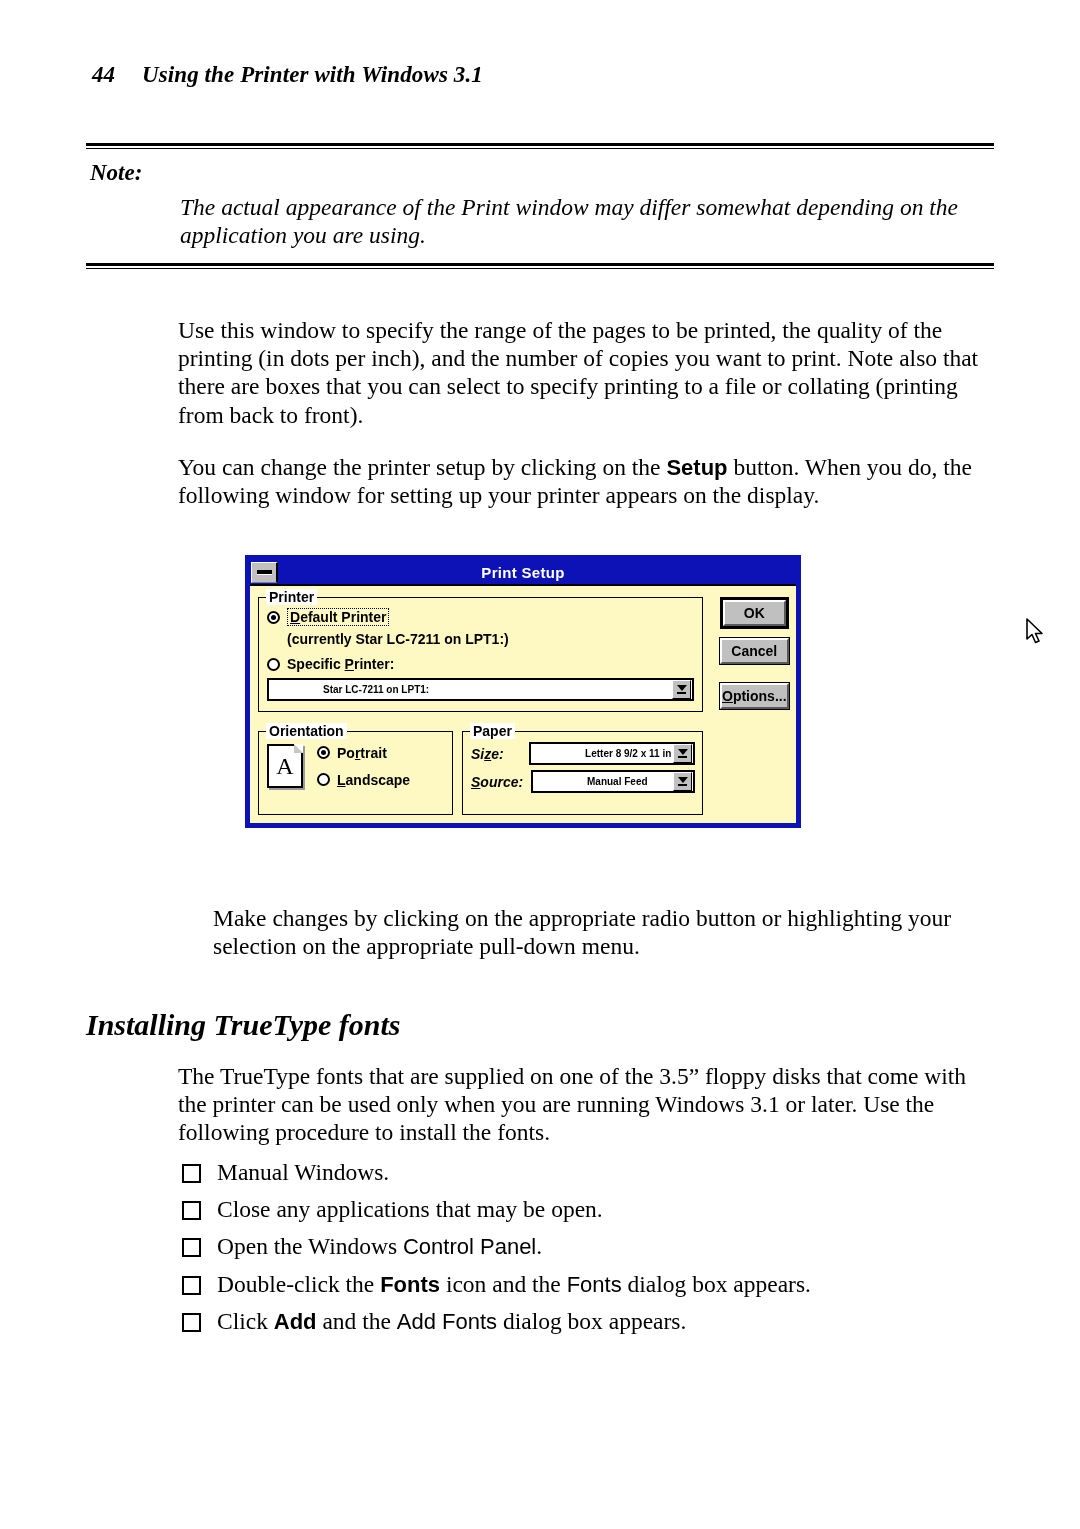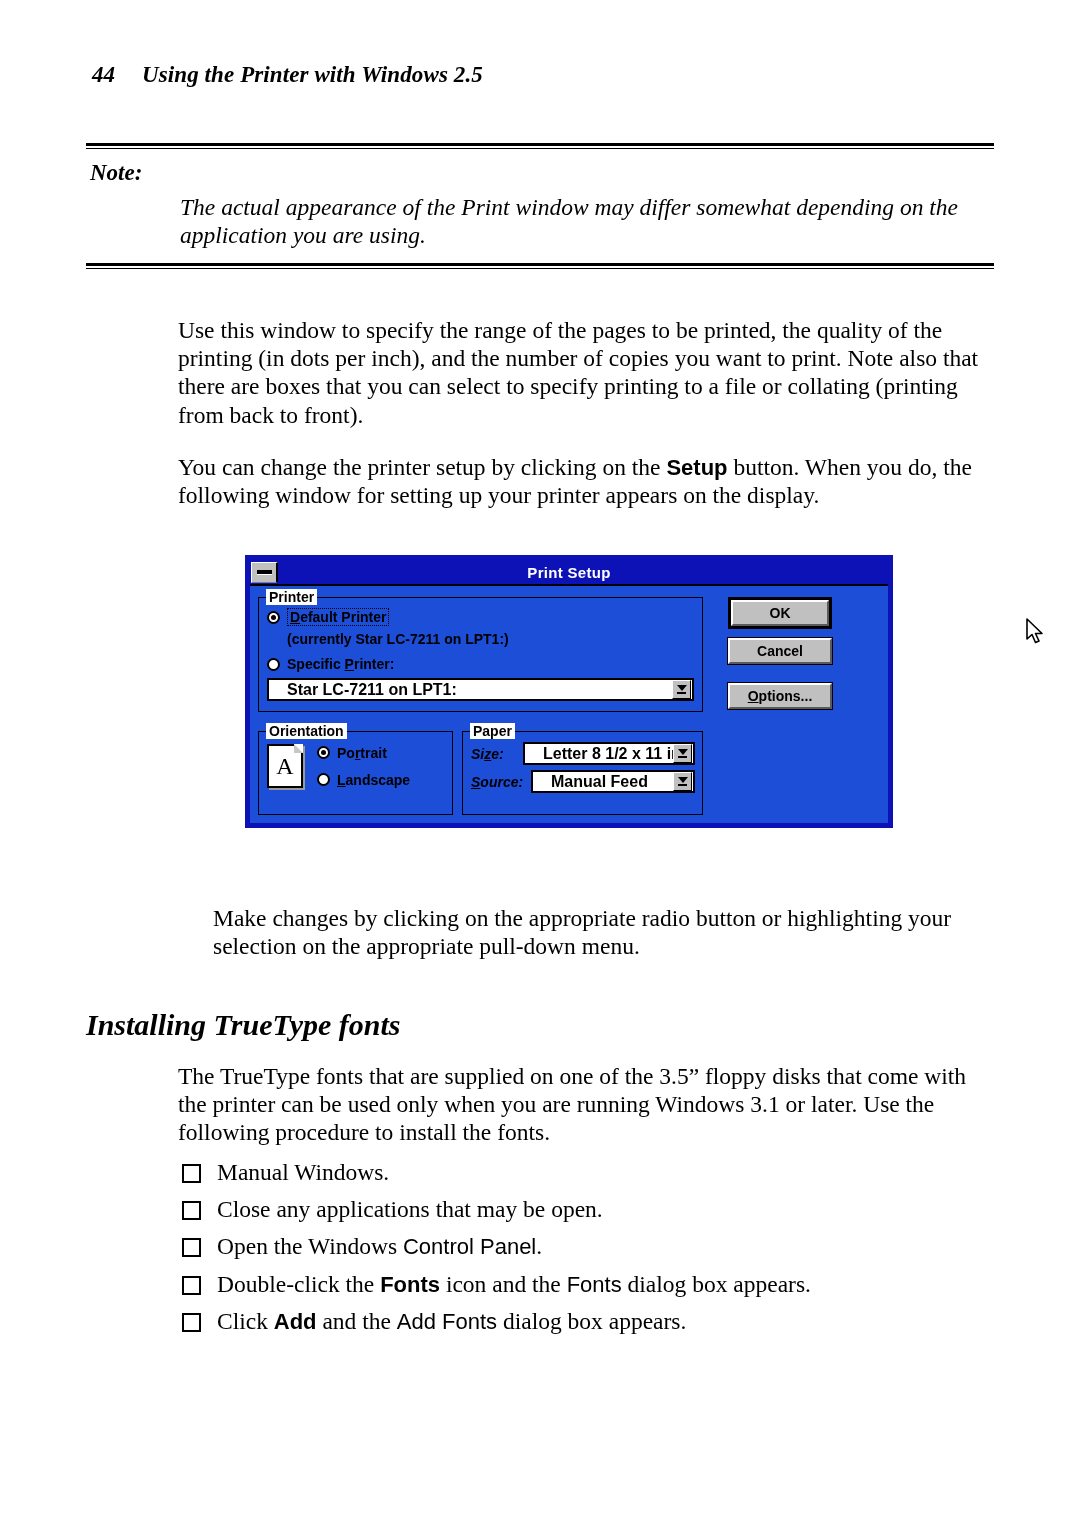--- a/index.html
+++ b/index.html
@@ -84,21 +84,21 @@
     font-family: "Liberation Sans", "DejaVu Sans", sans-serif;
     font-weight: normal;
     font-size: 22px;
   }
 
   
   .dialog-wrap {
     position: absolute;
     left: 245px;
     top: 555px;
-    width: 648px;
+    width: 556px;
   }
   .win-dialog {
     border: 5px solid #0c12b5;
     background: #c0c0c0;
     font-family: "Liberation Sans", "DejaVu Sans", sans-serif;
     font-size: 14px;
     font-weight: bold;
     color: #000;
     box-sizing: border-box;
   }
@@ -134,25 +134,25 @@
   .title-text {
     position: absolute;
     left: 0; right: 0;
     text-align: center;
     color: #ffffff;
     font-size: 15px;
     font-weight: bold;
     letter-spacing: 0.3px;
   }
   .dlg-body {
-    background: #1d4ed8;
+    background: #fef9c3;
     padding: 9px 8px 8px 8px;
     position: relative;
     display: flex;
-    gap: 24px;
+    gap: 16px;
   }
   .dlg-left { width: 445px; }
   .dlg-right {
     width: 106px;
     padding-top: 2px;
   }
 
   
   .group {
     border: 1px solid #000;
@@ -208,24 +208,25 @@
     background: #fff;
     height: 23px;
     display: flex;
     align-items: center;
     box-sizing: border-box;
     margin-top: 6px;
   }
   .combo .val {
     flex: 1;
     padding-left: 18px;
-    font-size: 16px;
+    font-size: 10px;
     font-weight: bold;
     white-space: nowrap;
     overflow: hidden;
+    margin-left: 36px;
   }
   .combo .arrow {
     width: 19px;
     height: 19px;
     background: #c0c0c0;
     border-top: 1px solid #ffffff;
     border-left: 1px solid #ffffff;
     border-right: 1px solid #000;
     border-bottom: 1px solid #000;
     margin-right: 1px;
@@ -360,21 +361,21 @@
   }
   .check-text { flex: 1; }
 </style>
 </head>
 <body>
 
 <div class="page">
 
   <div class="header">
     <span class="folio">44</span>
-    <span class="htitle">Using the Printer with Windows 2.5</span>
+    <span class="htitle">Using the Printer with Windows 3.1</span>
   </div>
 
   <div class="note-block">
     <div class="rule-double"></div>
     <div class="note-label">Note:</div>
     <div class="note-text">The actual appearance of the Print window may differ somewhat depending on the application you are using.</div>
     <div class="rule-double"></div>
   </div>
 
   <div class="body-col" style="top:316px;">
@@ -442,21 +443,21 @@
                 </div>
               </div>
             </div>
 
             <div class="group group-paper">
               <div class="glabel">Paper</div>
 
               <div class="paper-row">
                 <span class="plabel">Si<span class="u">z</span>e:</span>
                 <span class="combo">
-                  <span class="val">Letter 8 1/2 x 11 in</span>
+                  <span class="val">Letter 8 9/2 x 11 in</span>
                   <span class="arrow">
                     <span class="arrow-stack">
                         <span class="tri"></span>
                         <span class="bar"></span>
                       </span>
                   </span>
                 </span>
               </div>
 
               <div class="paper-row">

